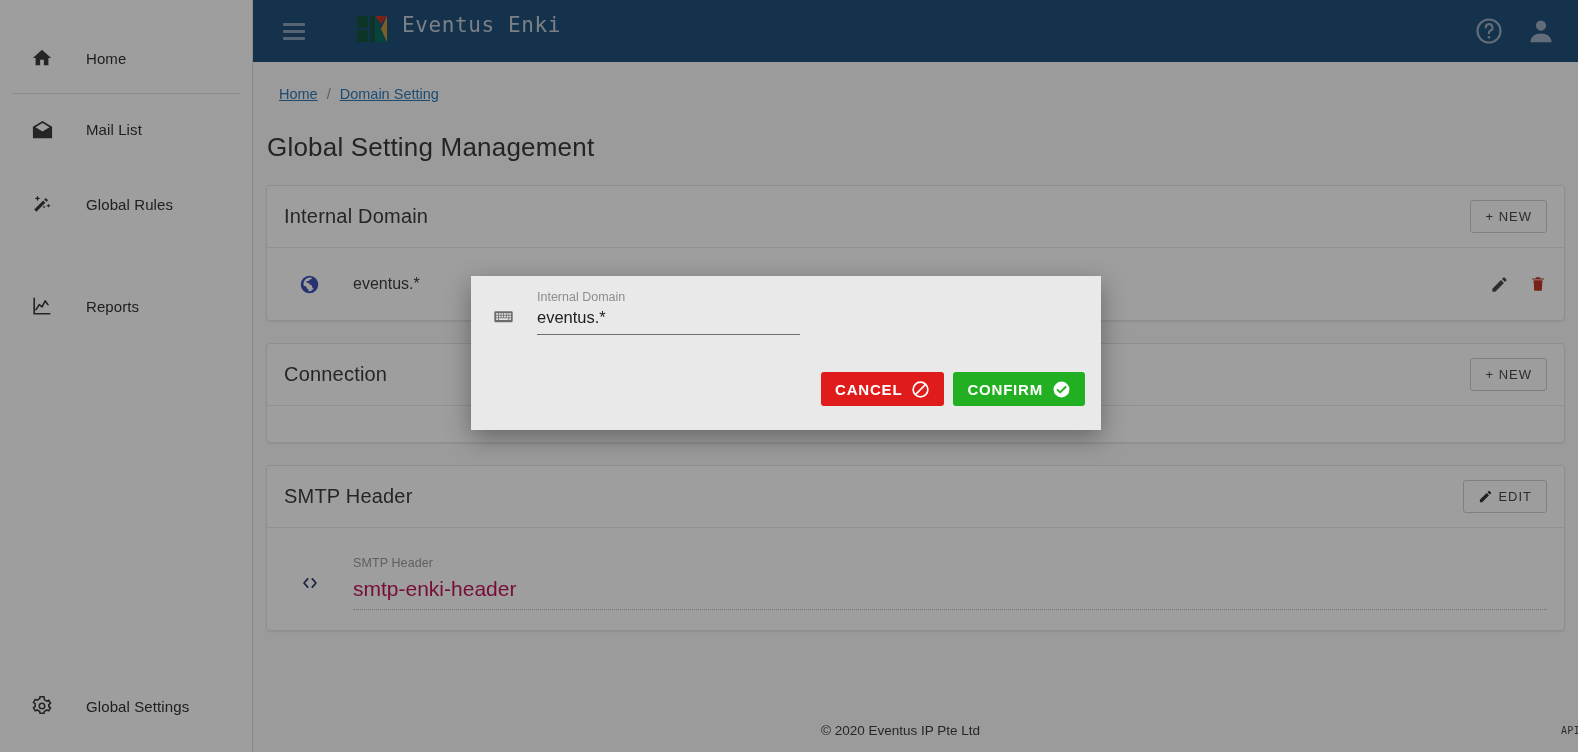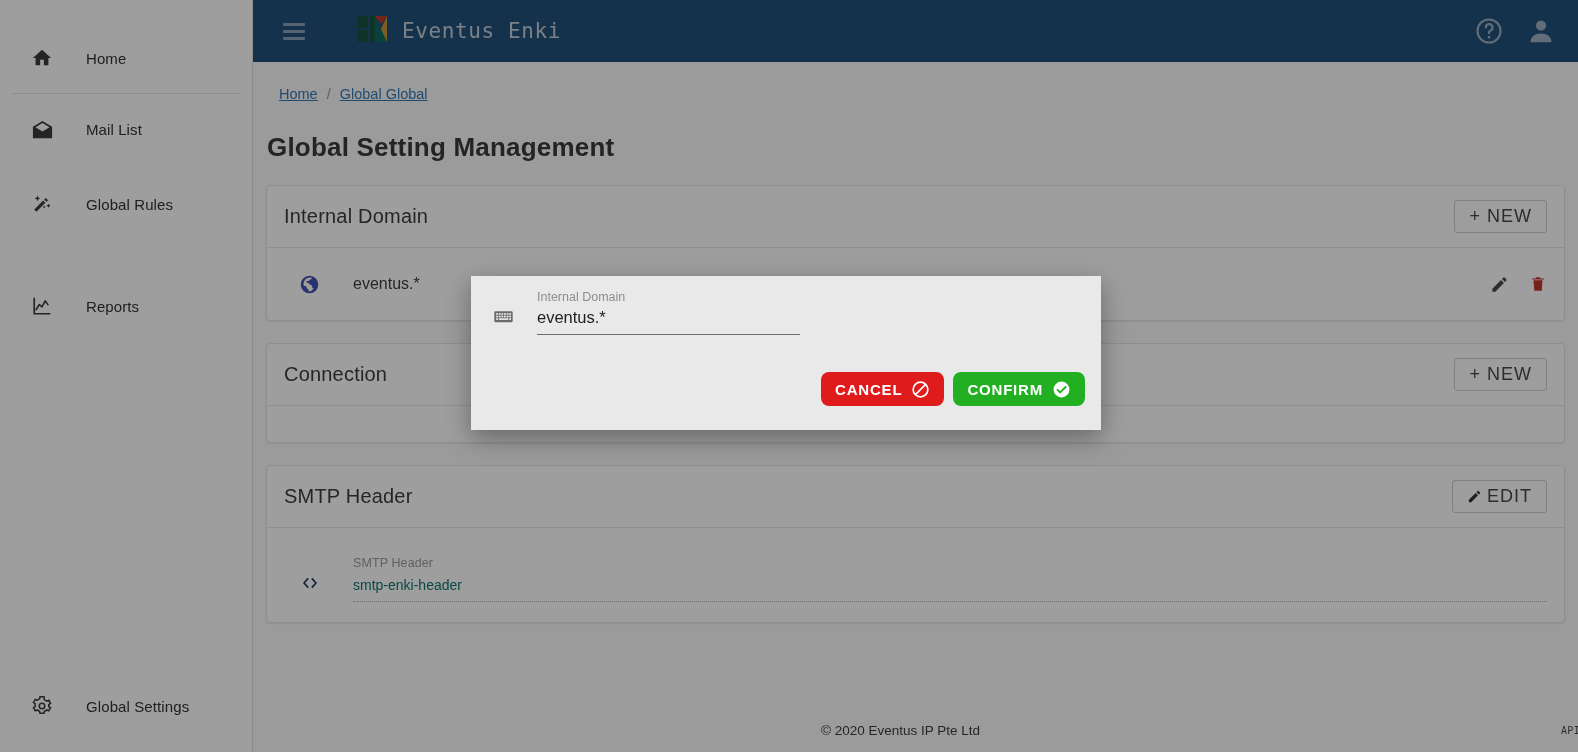--- a/index.html
+++ b/index.html
@@ -53,21 +53,21 @@
     color: #c8ced6;
   }
   .hamburger {
     width: 22px; height: 17px;
     margin-left: 30px;
     display: flex; flex-direction: column; justify-content: space-between;
     cursor: pointer;
   }
   .hamburger span { display: block; height: 3px; background: #8ba3bb; border-radius: 1px; }
   .brand {
-    display: flex; align-items: center;
+    display: flex; 
     margin-left: 51px;
   }
   .brand-logo { width: 36px; height: 36px; display: block; }
   .brand-text {
     margin-left: 10px;
     font-family: "DejaVu Sans Mono", monospace;
     font-size: 21px;
     color: #c7cfd8;
     letter-spacing: .6px;
   }
@@ -91,21 +91,21 @@
     display: flex; align-items: center; gap: 9px;
   }
   .breadcrumb a {
     color: #337ab7; text-decoration: underline; cursor: pointer;
   }
   .breadcrumb .sep { color: #999; }
 
   .page-title {
     margin: 30px 0 0 14px;
     font-size: 26px;
-    font-weight: bold;
+    font-weight: normal;
     color: #3a3a3a;
     letter-spacing: .2px;
   }
 
   .card {
     margin: 22px 13px 0 13px;
     background: #ffffff;
     border: 1px solid #e6e6e6;
     border-radius: 4px;
     box-shadow: 0 1px 2px rgba(0,0,0,.07);
@@ -120,21 +120,21 @@
     font-size: 20px; color: #3d3d3d; font-weight: normal;
     letter-spacing: .2px;
   }
   .card-head-actions { margin-left: auto; }
   .btn-outline {
     border: 1px solid #cfcfcf;
     background: #fdfdfd;
     border-radius: 3px;
     height: 33px;
     padding: 0 14px;
-    font-size: 18px;
+    font-size: 13px;
     color: #4a4a4a;
     letter-spacing: 1px;
     cursor: pointer;
     display: inline-flex; align-items: center; gap: 5px;
     font-family: "Liberation Sans", sans-serif;
   }
   .card-body { padding: 0; }
   .row-item {
     display: flex; align-items: center;
     min-height: 72px;
@@ -152,21 +152,21 @@
   .field-block {
     display: flex; align-items: flex-start;
     padding: 28px 17px 20px 32px;
   }
   .field-icon { width: 26px; flex: 0 0 26px; margin-top: 16px; }
   .field-main { margin-left: 28px; flex: 1; }
   .field-label {
     font-size: 12.5px; color: #9b9b9b; letter-spacing: .1px;
   }
   .field-value {
-    font-size: 14px; color: #0f766e;
+    font-size: 21px; color: #be185d;
     padding: 7px 0 8px 0;
     border-bottom: 1px dotted #b4b4b4;
   }
   .card-empty-body { height: 36px; }
 
   .footer {
     position: absolute; bottom: 0; left: 12px;
     width: 1325px; height: 44px;
     display: flex; align-items: center;
     padding: 0 10px 0 0;
@@ -230,21 +230,21 @@
     outline: none;
   }
   .modal-footer {
     display: flex; justify-content: flex-end; align-items: center;
     gap: 9px;
     padding: 0 16px 24px 22px;
   }
   .btn {
     height: 34px;
     border: none;
-    border-radius: 8px;
+    border-radius: 3px;
     color: #fff;
     font-family: "Liberation Sans", sans-serif;
     font-size: 15px;
     font-weight: bold;
     letter-spacing: .8px;
     padding: 0 14px;
     cursor: pointer;
     display: inline-flex; align-items: center; gap: 9px;
   }
   .btn-cancel { background: #e01b1b; }
@@ -351,21 +351,21 @@
         <path d="M3.6 21c0-4.3 3.8-7 8.4-7s8.4 2.7 8.4 7z"></path>
       </svg>
     </div>
   </header>
 
   <main class="content">
 
     <div class="breadcrumb">
       <a>Home</a>
       <span class="sep">/</span>
-      <a>Global Global</a>
+      <a>Domain Setting</a>
     </div>
 
     <h1 class="page-title">Global Setting Management</h1>
 
     <section class="card">
       <div class="card-head">
         <h2 class="card-title">Internal Domain</h2>
         <div class="card-head-actions">
           <button class="btn-outline">+ NEW</button>
         </div>

